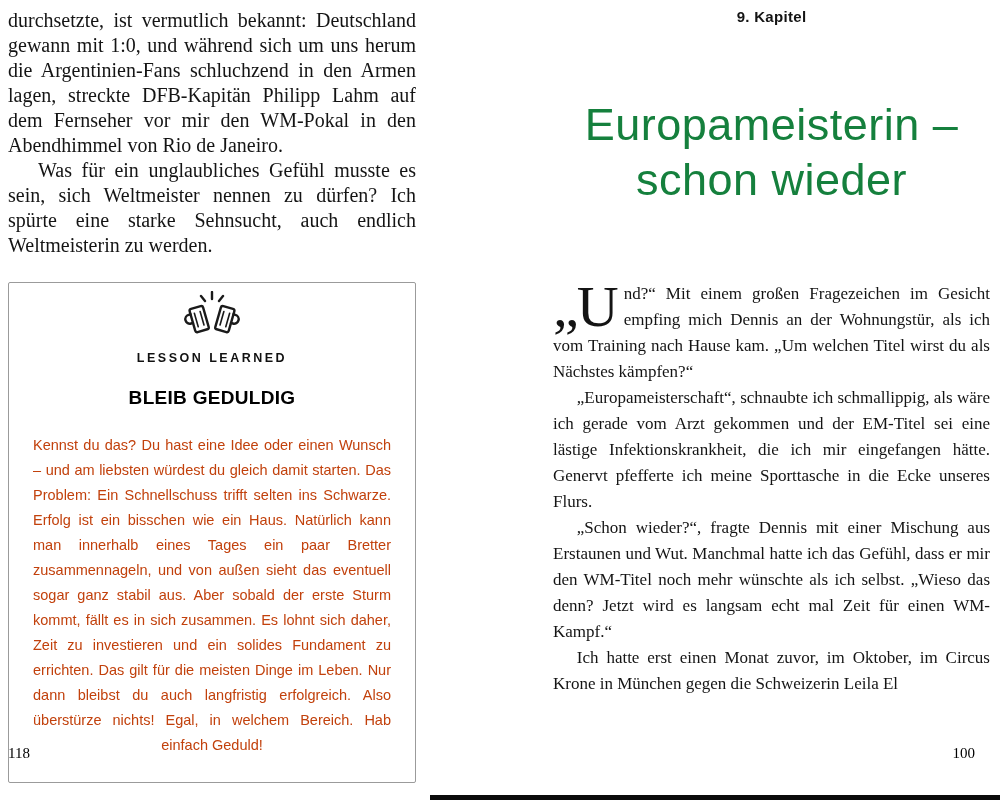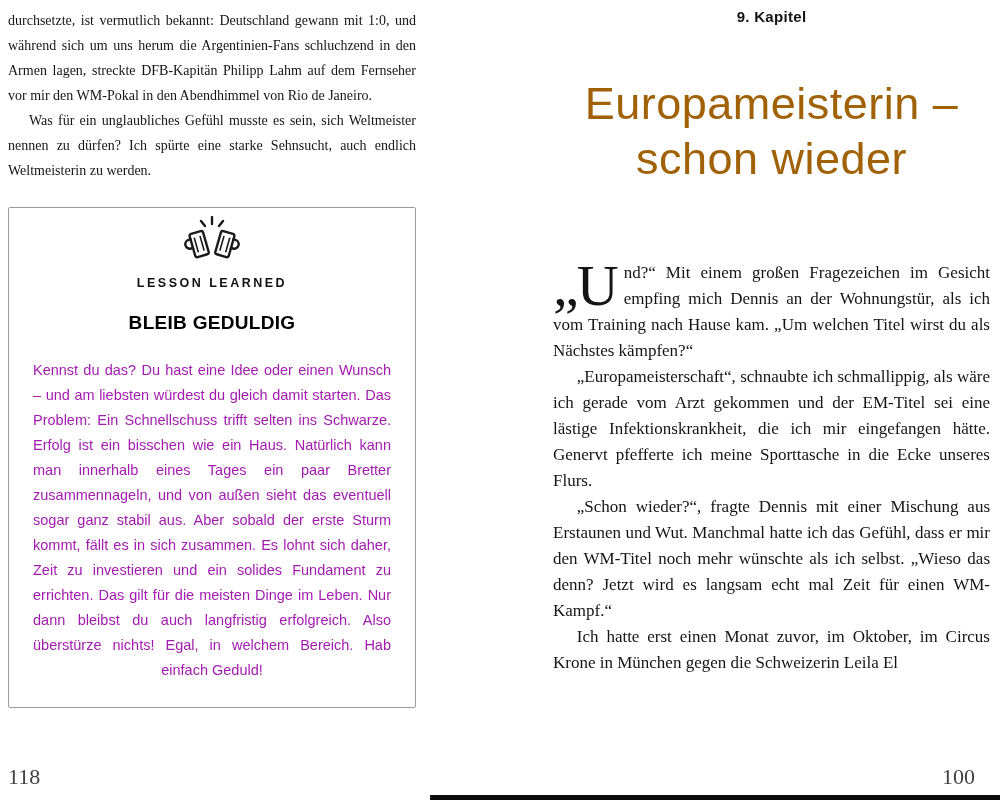--- a/index.html
+++ b/index.html
@@ -7,21 +7,21 @@
   body {
     width:1000px; height:800px;
     font-family:"Liberation Serif", serif;
     color:#141414;
   }
   .spread { position:relative; width:1000px; height:800px; background:#fff; overflow:hidden; }
 
   
   .page-left { position:absolute; left:8px; top:8px; width:408px; }
   .lbody {
-    font-size:14px; line-height:25px; text-align:justify;
+    font-size:20px; line-height:25px; text-align:justify;
     hyphens:auto; -webkit-hyphens:auto;
   }
   .lbody.indent { text-indent:1.5em; }
 
   .callout {
     margin-top:24px;
     border:1px solid #9b9b9b; border-radius:2px;
     padding:8px 24px 24px;
     text-align:center;
     font-family:"Liberation Sans", sans-serif;
@@ -33,58 +33,58 @@
     font-size:12.5px; font-weight:bold; letter-spacing:2.5px; color:#111;
   }
   .callout-title {
     margin:22px 0 24px;
     font-size:19px; font-weight:bold; letter-spacing:0.3px; color:#000;
   }
   .callout-body {
     font-size:14.5px; line-height:25px;
     text-align:justify; text-align-last:center;
     hyphens:auto; -webkit-hyphens:auto;
-    color:#a21caf;
+    color:#c2410c;
   }
 
   
   .page-right { position:absolute; left:553px; top:8px; width:437px; }
   .chapter-label {
     text-align:center;
     font-family:"Liberation Sans", sans-serif;
     font-size:15px; font-weight:bold; letter-spacing:0.3px;
     height:20px;
   }
   .chapter-title {
-    margin-top:48px;
+    margin-top:69px;
     text-align:center;
     font-family:"Liberation Sans", sans-serif;
     font-weight:300;
     font-size:45px; line-height:55px; letter-spacing:0.5px;
-    color:#a16207;
+    color:#15803d;
   }
   .body-block { margin-top:74px; }
   .rbody {
     font-size:17px; line-height:26px; text-align:justify;
     hyphens:auto; -webkit-hyphens:auto;
   }
   .rbody.indent { text-indent:1.4em; }
   .dropcap {
     float:left;
     font-family:"Liberation Serif", serif;
     font-size:58px; line-height:48px;
     padding:2px 7px 0 0;
     letter-spacing:-2px;
     color:#141414;
   }
 
   
   .pagenum {
-    position:absolute; top:764px;
-    font-size:22px; color:#404040;
+    position:absolute; top:745px;
+    font-size:15px; color:#000000;
   }
   .pagenum.left-num  { left:8px; }
   .pagenum.right-num { right:25px; text-align:right; }
   .bottom-bar {
     position:absolute; left:430px; right:0; bottom:0; height:5px;
     background:#0b0b0b;
   }
 </style>
 </head>
 <body>

